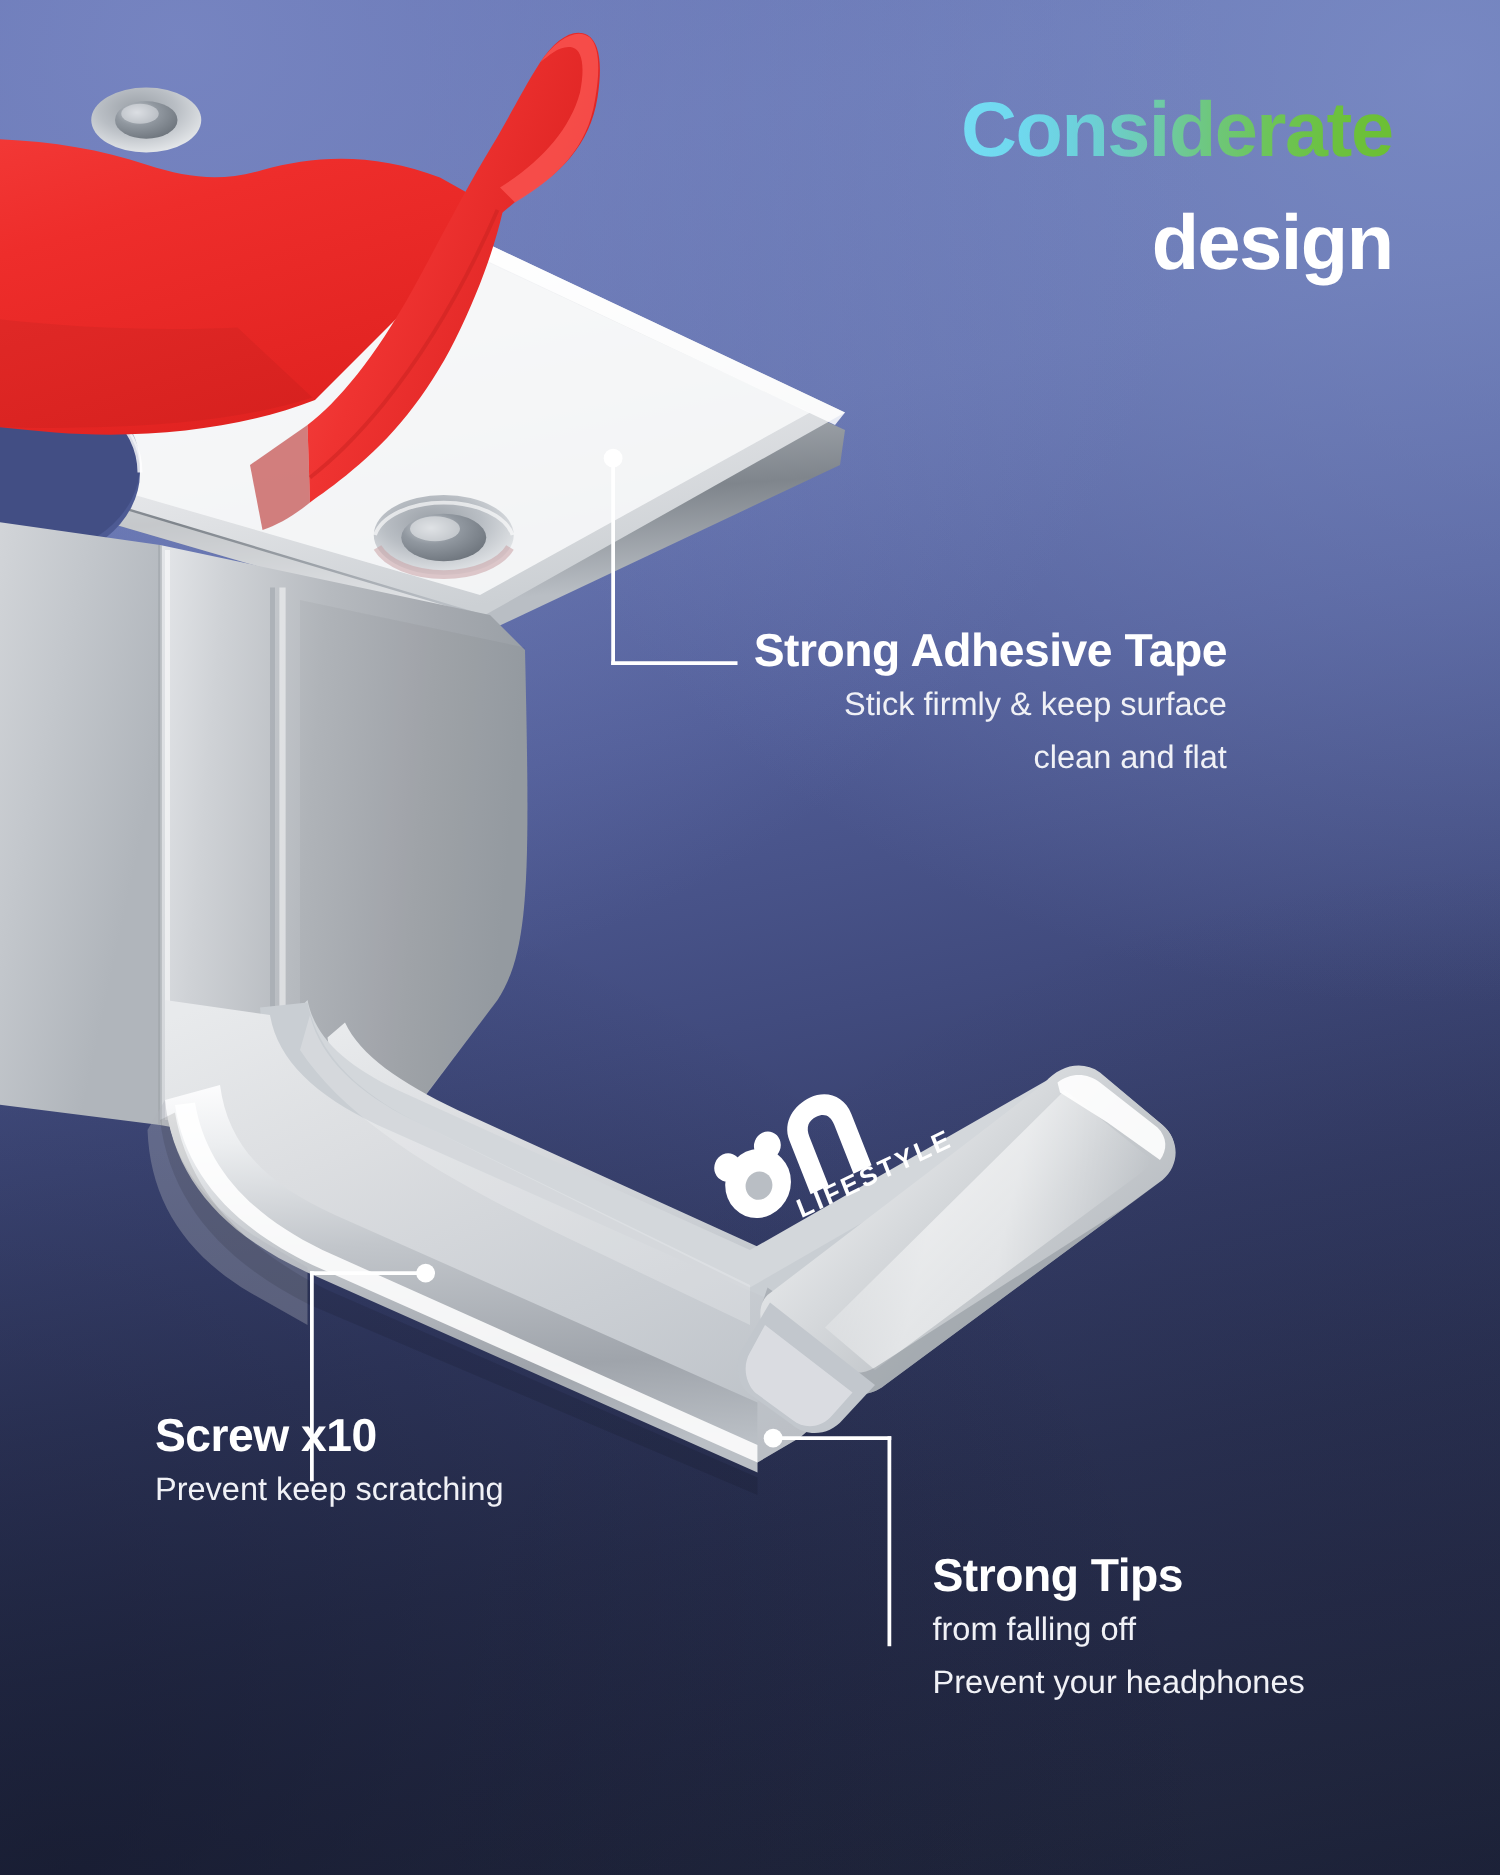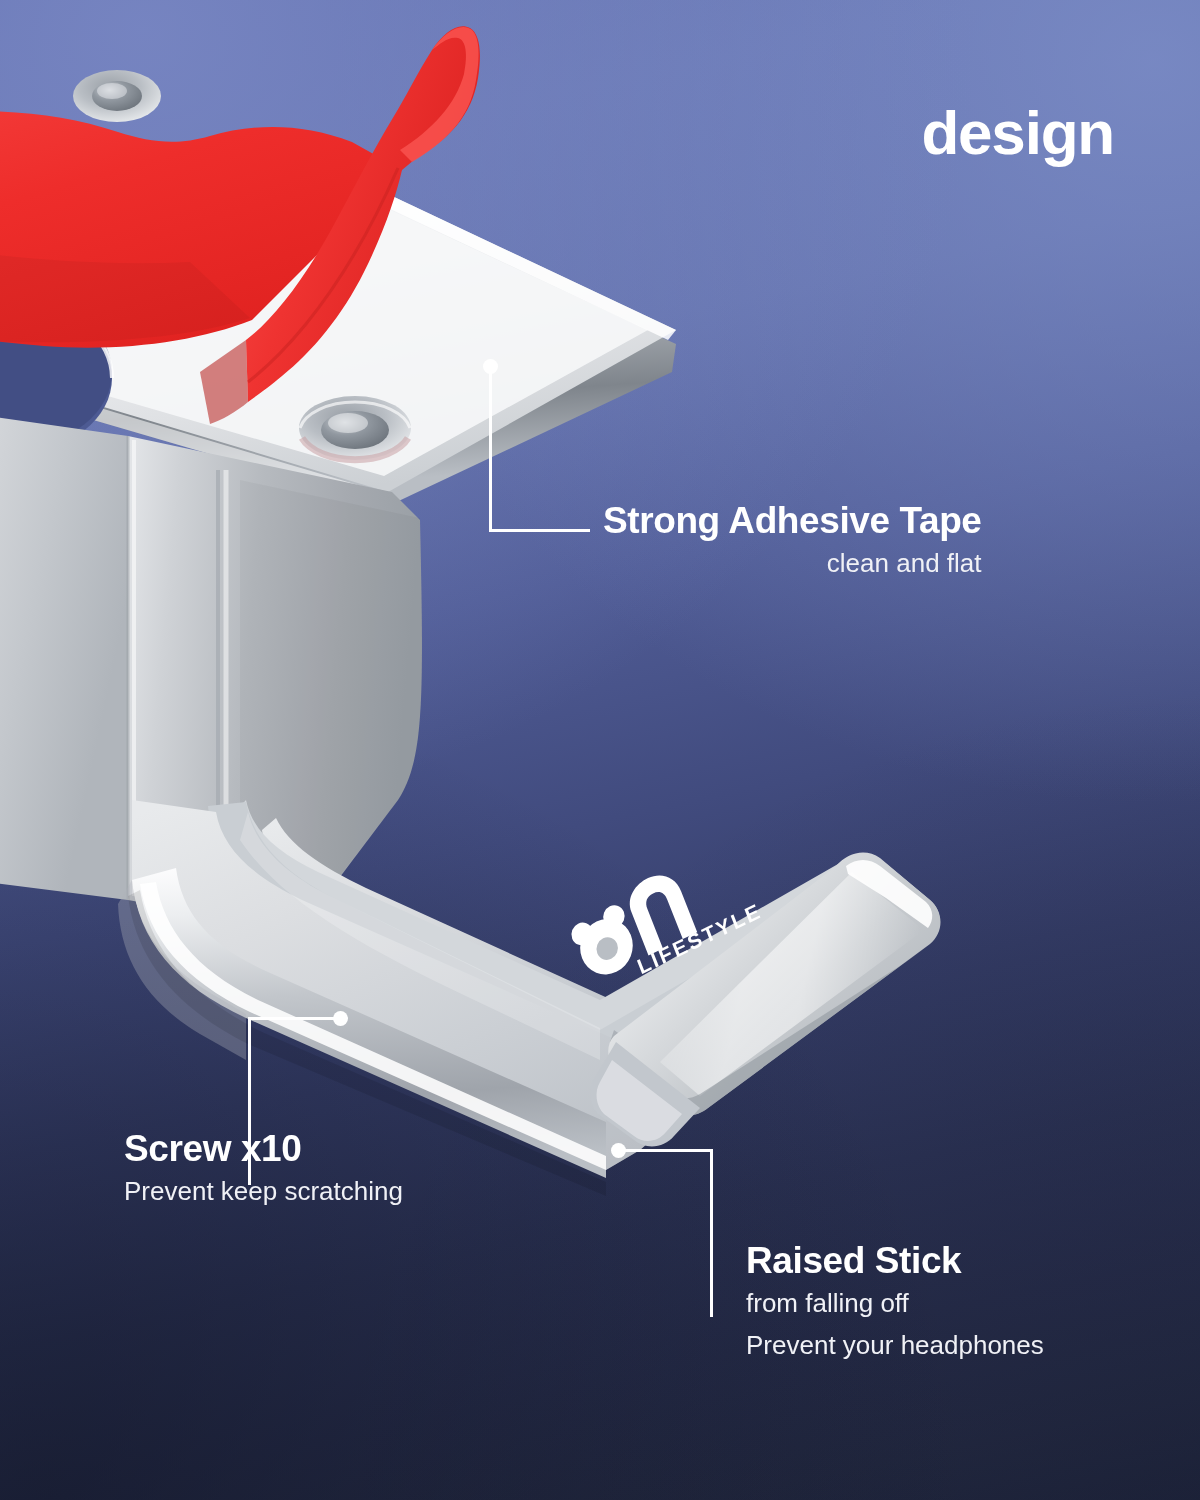--- a/index.html
+++ b/index.html
@@ -459,20 +459,21 @@
       </g>
     </g>
 
     <path d="M 140,890 C 150,950 190,996 262,1032 L 606,1182 L 606,1196 L 248,1044
              C 176,1008 136,960 128,896 Z" fill="#000000" opacity="0.10"></path>
   </svg>
 
   <div id="vignette"></div>
 
   <div id="headline">
+    <span class="line1">Considerate</span>
     <span class="line2">design</span>
   </div>
 
   <div class="leader" id="leader-adhesive" style="left:480px; top:358px; width:110px; height:185px;">
     <span class="lead-dot" style="left:3px; top:1px;"></span>
     <span class="lead-v" style="left:9px; top:8px; height:166px;"></span>
     <span class="lead-h" style="left:9px; top:171px; width:101px;"></span>
   </div>
 
   <div class="leader" id="leader-screw" style="left:248px; top:1010px; width:102px; height:178px;">
@@ -482,27 +483,28 @@
   </div>
 
   <div class="leader" id="leader-tips" style="left:610px; top:1142px; width:108px; height:178px;">
     <span class="lead-dot" style="left:1px; top:1px;"></span>
     <span class="lead-h" style="left:8px; top:7px; width:95px;"></span>
     <span class="lead-v" style="left:100px; top:7px; height:168px;"></span>
   </div>
 
   <div class="callout" id="callout-adhesive">
     <span class="c-title">Strong Adhesive Tape</span>
+    <span class="c-sub">Stick firmly &amp; keep surface</span>
     <span class="c-sub">clean and flat</span>
   </div>
 
   <div class="callout" id="callout-screw">
     <span class="c-title">Screw x10</span>
     <span class="c-sub">Prevent keep scratching</span>
   </div>
 
   <div class="callout" id="callout-tips">
-    <span class="c-title">Raised Stick</span>
+    <span class="c-title">Strong Tips</span>
     <span class="c-sub">from falling off</span>
     <span class="c-sub">Prevent your headphones</span>
   </div>
 
 </div>
 
 </body></html>

